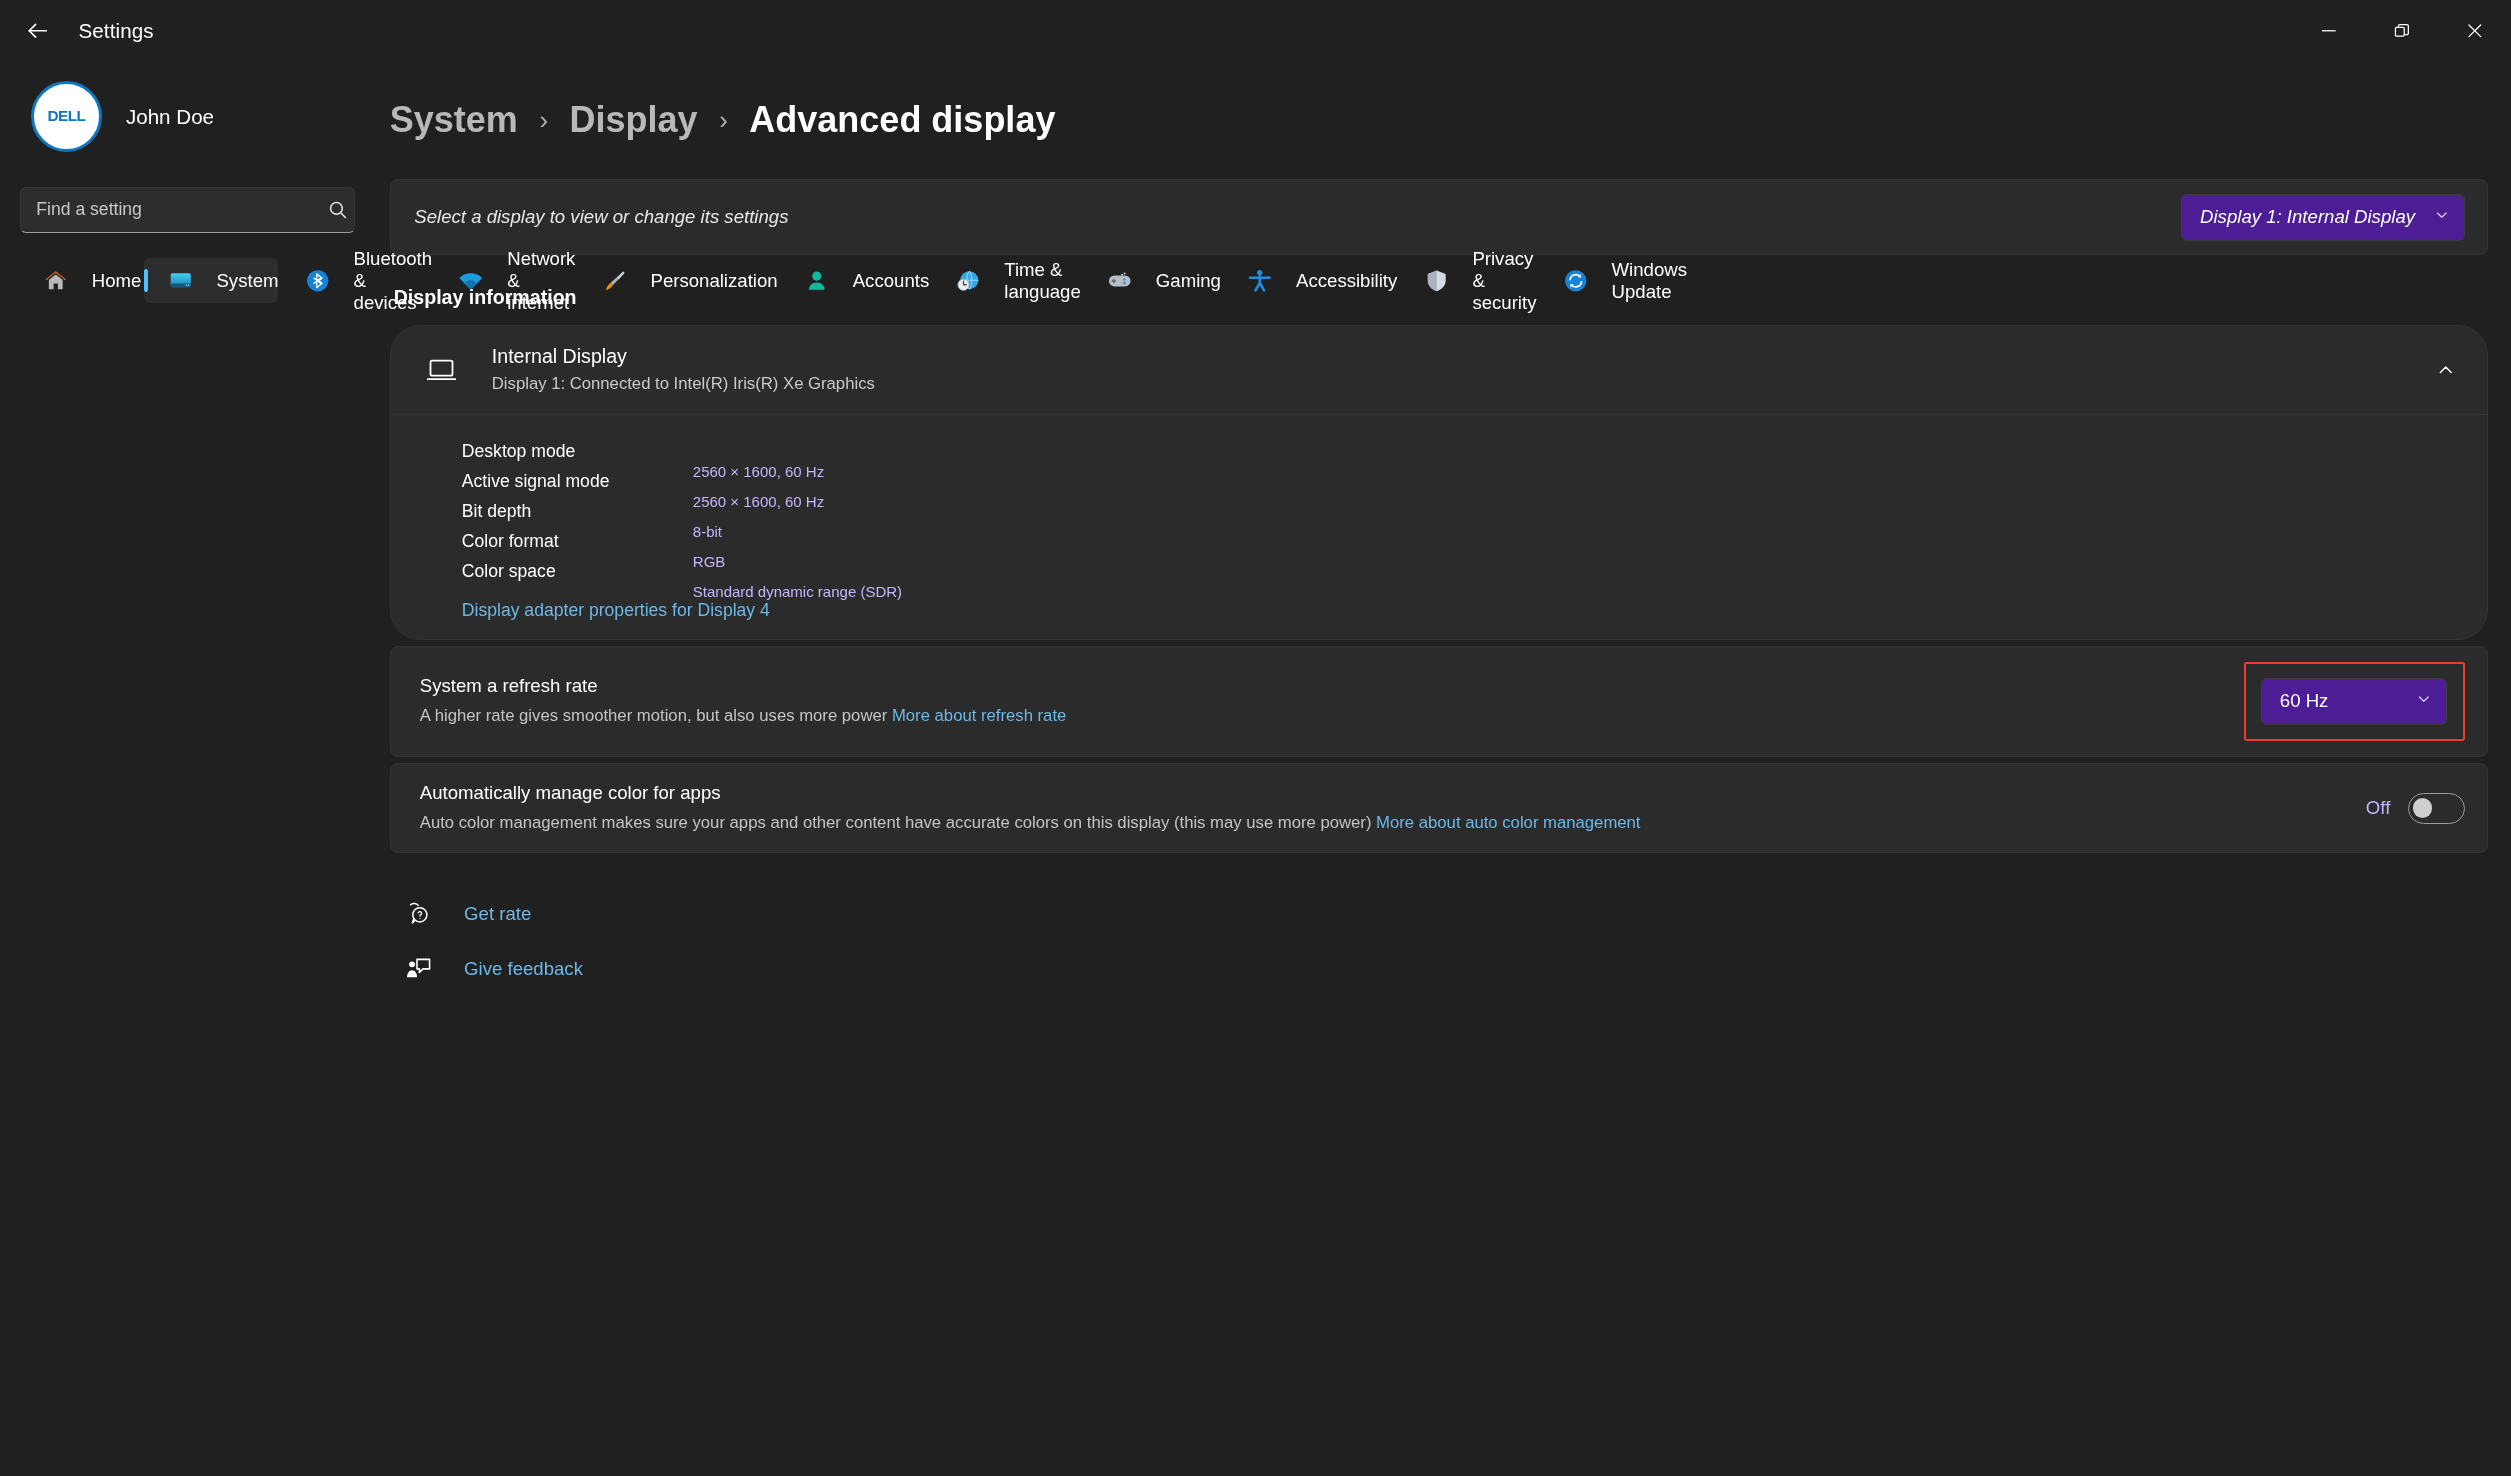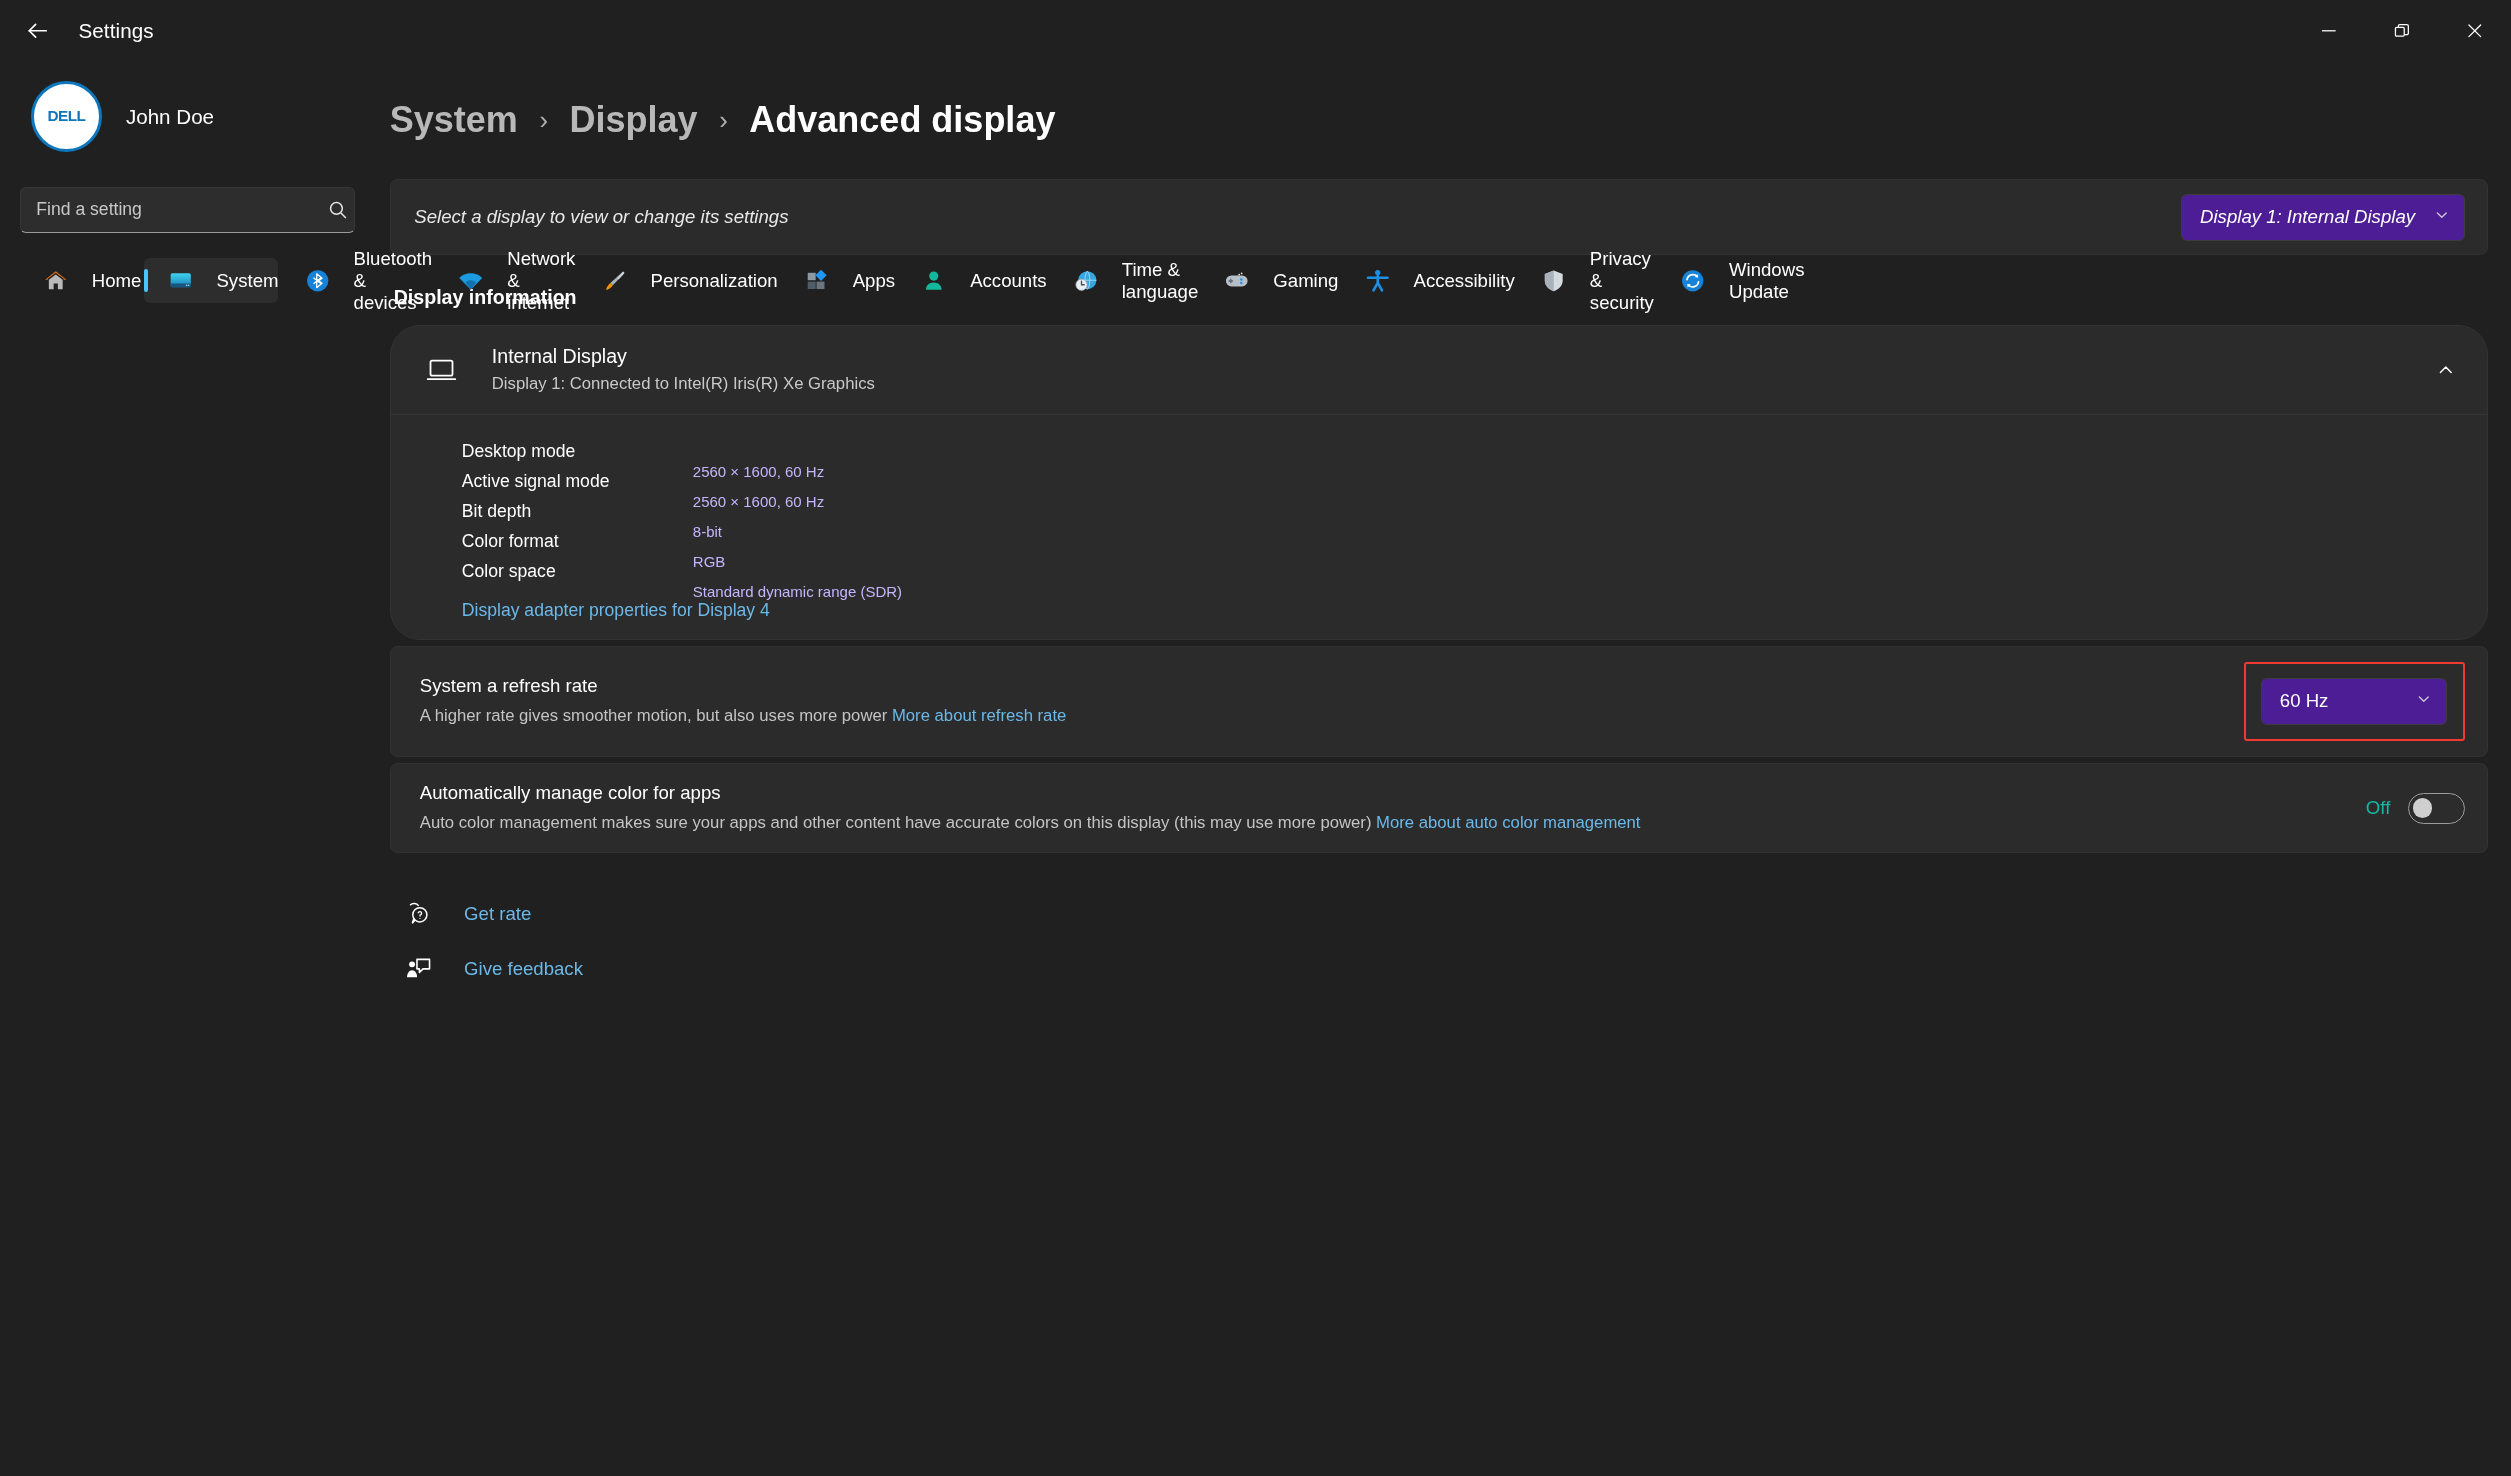--- a/index.html
+++ b/index.html
@@ -176,21 +176,21 @@
   .inline-link { color: #6cb8e8; text-decoration: none; cursor: pointer; }
 
   .hl-box {
     border: 2.9px solid #f03a30;
     border-radius: 2.9px;
     padding: 13.7px 15.7px;
     display: flex; align-items: center;
   }
 
   .toggle-wrap { display: flex; align-items: center; gap: 17.6px; }
-  .toggle-state { font-size: 18.6px; color: #14b8a6; }
+  .toggle-state { font-size: 18.6px; color: #c4b5fd; }
   .toggle {
     width: 57px; height: 31px; border-radius: 15.7px;
     background: #2c2c2c; border: 1px solid #9c9c9c;
     display: flex; align-items: center; cursor: pointer;
     padding: 0 3.9px;
   }
   .toggle .knob {
     width: 19.6px; height: 19.6px; border-radius: 50%;
     background: #cfcfcf;
   }
@@ -314,31 +314,20 @@
           <span class="nav-icon">
             <svg width="25.5" height="25.5" viewBox="0 0 24 24">
               <path d="M19.8 3.4 L21.2 4.8 L10.2 16.3 L7.9 14 Z" fill="#aab2bd"></path>
               <path d="M19.8 3.4 L21.2 4.8 L15.6 10.8 L14.4 9.6 Z" fill="#cdd3da"></path>
               <path d="M7.9 14 L10.2 16.3 C9 18 6.4 20.6 4.2 20.6 C3.4 19.2 5.6 16 7.9 14 Z" fill="#f29100"></path>
             </svg>
           </span>
           <span class="nav-label">Personalization</span>
         </div>
 
-        <div class="navitem">
-          <span class="nav-icon">
-            <svg width="25.5" height="25.5" viewBox="0 0 24 24">
-              <rect x="3.5" y="4.5" width="7.5" height="7" fill="#8b97a3"></rect>
-              <rect x="3.5" y="12.8" width="7.5" height="7" fill="#4f5b67"></rect>
-              <rect x="11.8" y="12.8" width="7.5" height="7" fill="#69757f"></rect>
-              <rect x="12.2" y="3.2" width="7.5" height="7.5" fill="#2196f3" transform="rotate(45 16 7)"></rect>
-            </svg>
-          </span>
-          <span class="nav-label">Apps</span>
-        </div>
 
         <div class="navitem">
           <span class="nav-icon">
             <svg width="25.5" height="25.5" viewBox="0 0 24 24">
               <circle cx="12" cy="7.6" r="4.3" fill="#13b89c"></circle>
               <path d="M4.6 20.5 C4.6 16.2 7.9 13.6 12 13.6 C16.1 13.6 19.4 16.2 19.4 20.5 Z" fill="#13b89c"></path>
             </svg>
           </span>
           <span class="nav-label">Accounts</span>
         </div>

